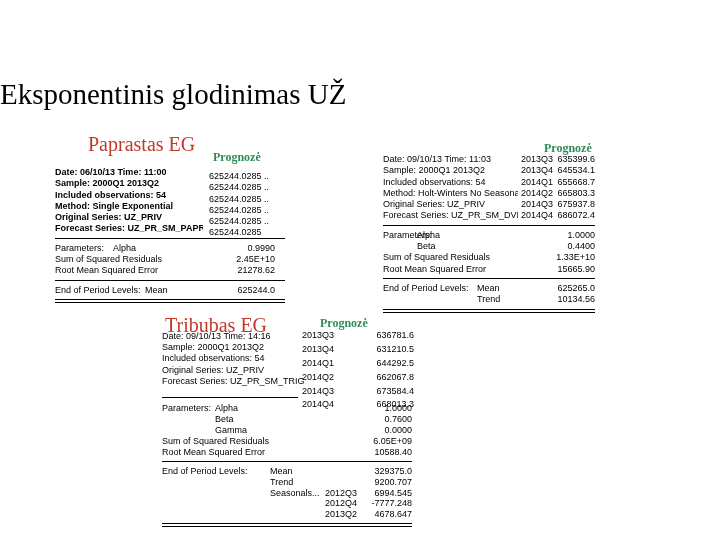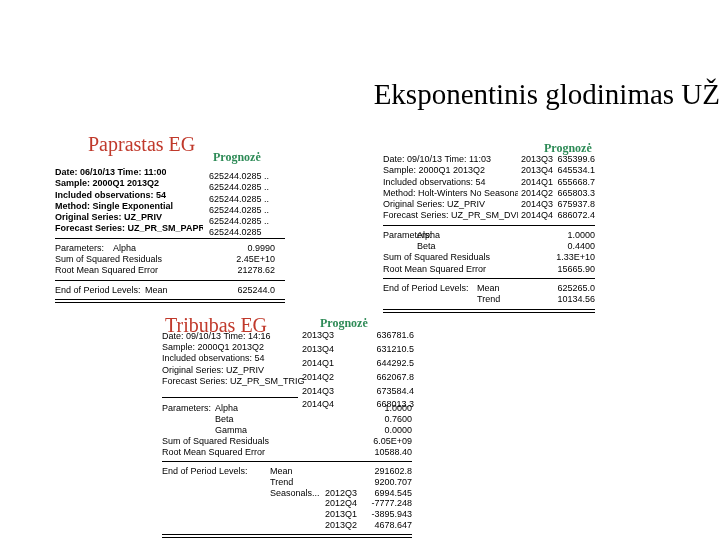--- a/index.html
+++ b/index.html
@@ -1,18 +1,18 @@
 <!DOCTYPE html>
 <html style="--red: #c0392b; --green: #2e8b57;"><head>
 <meta charset="utf-8">
 <style>
   html,body{margin:0;padding:0;background:#fff;}
   .slide{position:relative;width:720px;height:540px;background:#fff;overflow:hidden;
          font-family:"Liberation Sans",sans-serif;color:#000;}
-  .title{position:absolute;top:78px;left:0;width:100%;text-align:right;
+  .title{position:absolute;top:78px;left:0;width:100%;text-align:left;
          font-family:"Liberation Serif",serif;font-size:29px;color:#000;}
   .h-red{position:absolute;font-family:"Liberation Serif",serif;font-size:20px;color:var(--red,#c0392b);}
   .h-green{position:absolute;font-family:"Liberation Serif",serif;font-size:12px;font-weight:bold;color:var(--green,#2e8b57);}
   #lbl-paprastas{left:88px;top:133px;}
   #lbl-prognoze-left{left:213px;top:150px;}
   #lbl-prognoze-right{left:544px;top:141px;}
   #lbl-tribubas{left:165px;top:314px;}
   #lbl-prognoze-mid{left:320px;top:316px;}
 
   .ev{position:absolute;font-size:9px;color:#000;}
@@ -293,21 +293,21 @@
     <span class="n"></span>
     <span class="v">10588.40</span>
   </div>
 </div>
     <div class="sep"></div>
     <div class="end-block">
   <div class="erow">
     <span class="l">End of Period Levels:</span>
     <span class="n">Mean</span>
     <span class="d"></span>
-    <span class="v">291602.8</span>
+    <span class="v">329375.0</span>
   </div>
 
   <div class="erow">
     <span class="l"></span>
     <span class="n">Trend</span>
     <span class="d"></span>
     <span class="v">9200.707</span>
   </div>
 
   <div class="erow">
@@ -317,26 +317,20 @@
     <span class="v">6994.545</span>
   </div>
 
   <div class="erow">
     <span class="l"></span>
     <span class="n"></span>
     <span class="d">2012Q4</span>
     <span class="v">-7777.248</span>
   </div>
 
-  <div class="erow">
-    <span class="l"></span>
-    <span class="n"></span>
-    <span class="d">2013Q1</span>
-    <span class="v">-3895.943</span>
-  </div>
 
   <div class="erow">
     <span class="l"></span>
     <span class="n"></span>
     <span class="d">2013Q2</span>
     <span class="v">4678.647</span>
   </div>
 </div>
     <div class="dbl"></div>
   </div>

